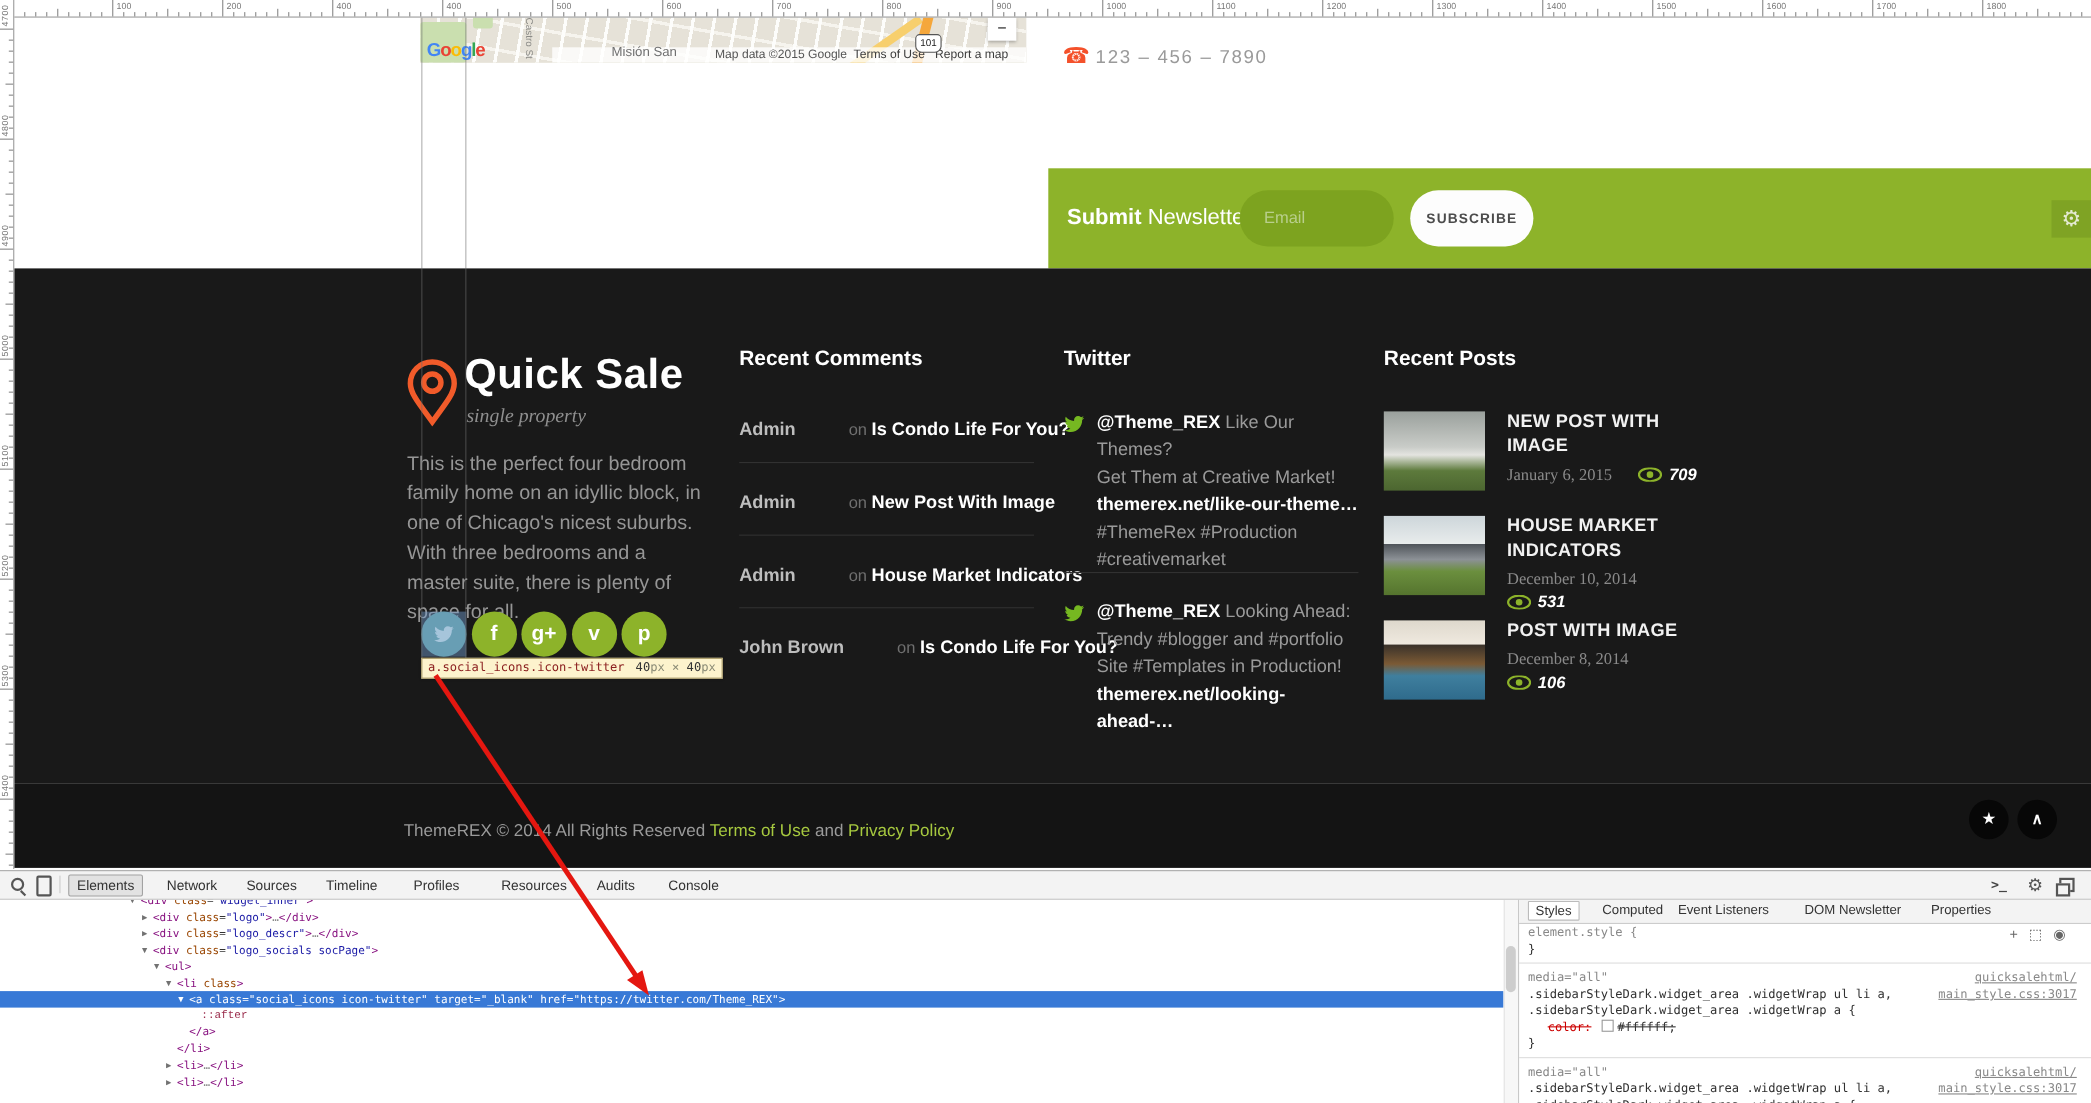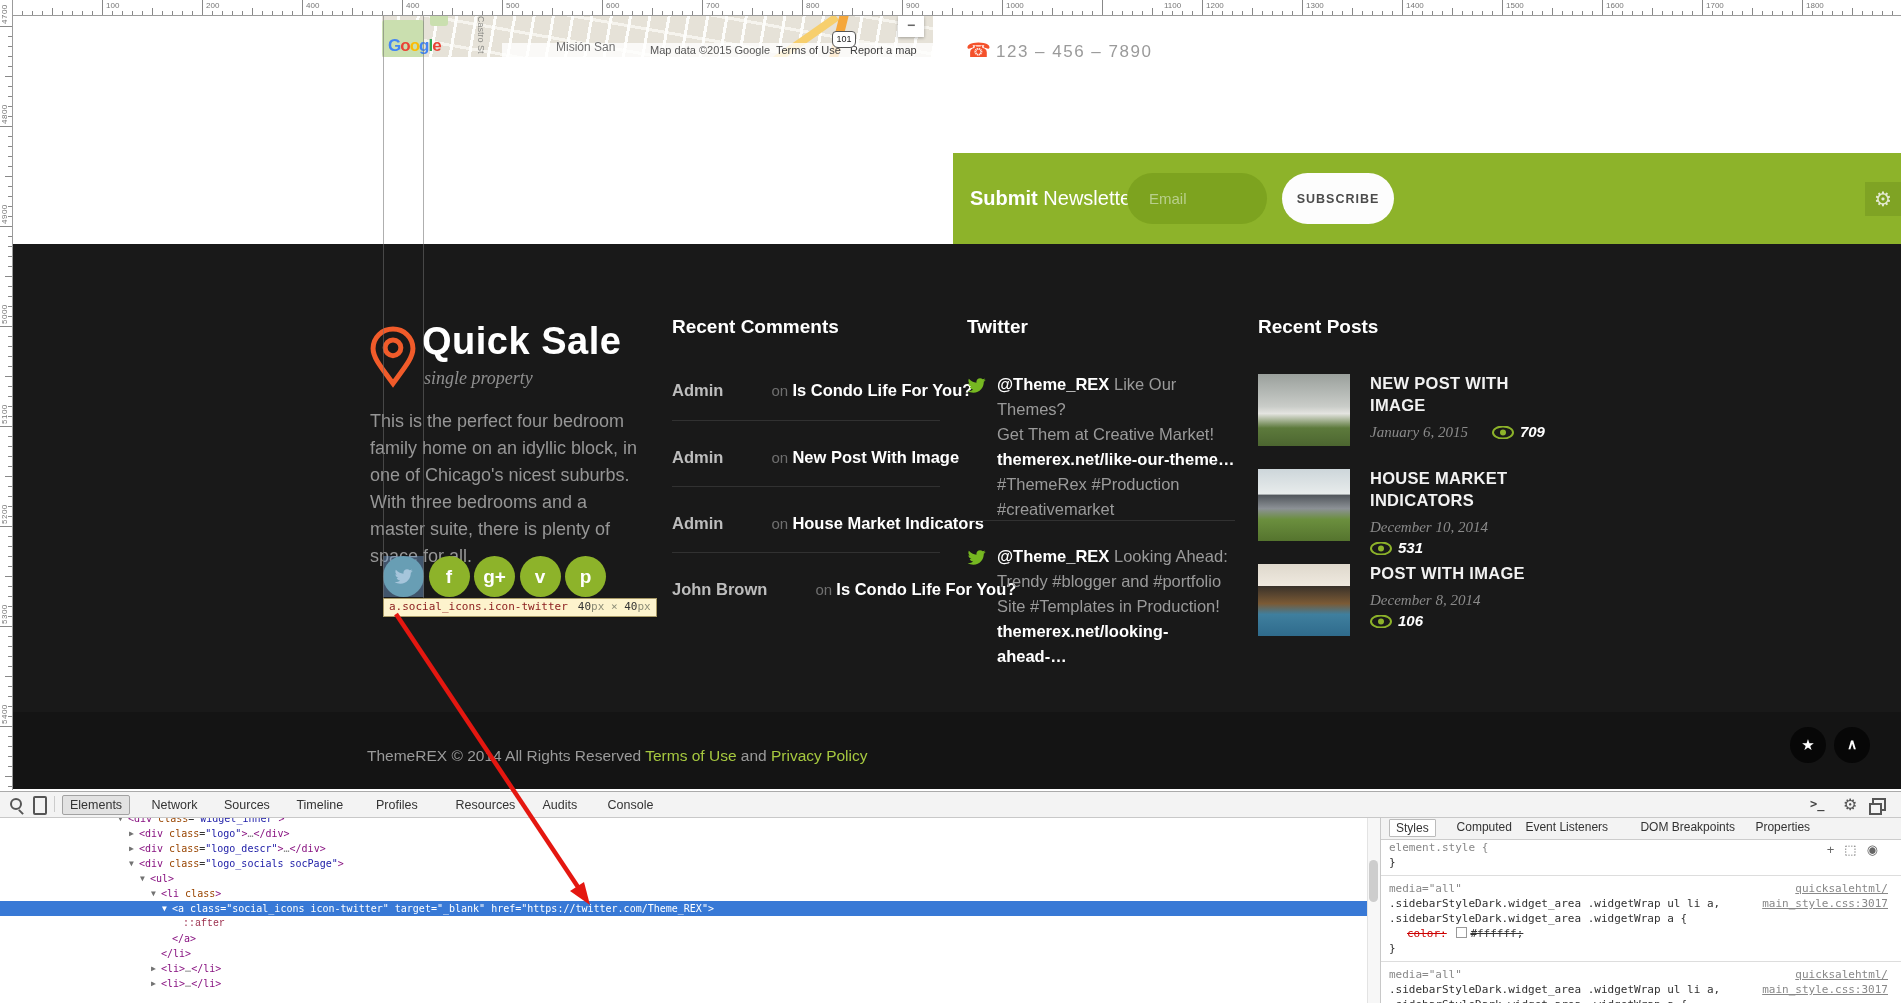--- a/index.html
+++ b/index.html
@@ -100,21 +100,21 @@
   .tweet .tx{margin-left:30px;font-size:16.5px;line-height:25px;color:#9a9a9a;}
   .tweet .handle{color:#fff;font-weight:700;}
   .tweet .tlink{color:#fff;font-weight:700;}
   #tw-div{left:967px;top:520px;width:268px;height:1px;background:#313131;z-index:6;}
 
   
   .post{position:absolute;left:1258px;width:310px;z-index:6;}
   .post .thumb{position:absolute;left:0;top:2px;width:92px;height:72px;}
   .post .pbody{margin-left:112px;}
   .post .ptitle{font-size:16.5px;line-height:22px;font-weight:700;color:#f2f2f2;letter-spacing:.3px;}
-  .post .pdate{font-size:15px;font-style:italic;color:#8a8a8a;font-family:"Liberation Serif",serif;}
+  .post .pdate{font-size:15px;color:#8a8a8a;font-family:"Liberation Serif",serif;}
   .post .pviews{font-size:15px;font-style:italic;font-weight:700;color:#fff;white-space:nowrap;}
   .post .eye{vertical-align:-2px;margin-right:6px;}
   .meta-row{margin-top:7px;}
   .th1{background:linear-gradient(180deg,#9aa09c 0%,#c9ccc8 45%,#e4e4e0 55%,#5d7a3c 75%,#4c6630 100%);}
   .th2{background:linear-gradient(180deg,#cdd6da 0%,#e8ecec 35%,#50555b 36%,#8c9196 55%,#6b8f3e 70%,#55742e 100%);}
   .th3{background:linear-gradient(180deg,#ded8cc 0%,#efe9df 30%,#3a322a 31%,#7b5a35 55%,#3f7f9e 70%,#2f6b8c 100%);}
 
   
   #copyright{left:367px;top:747px;font-size:15.5px;color:#9a9a9a;z-index:6;}
   #copyright a{color:#a6c83f;text-decoration:none;}
@@ -507,21 +507,21 @@
       <div class="hlabel" style="left: 106px;">100</div>
       <div class="hlabel" style="left: 206px;">200</div>
       <div class="hlabel" style="left: 306px;">400</div>
       <div class="hlabel" style="left: 406px;">400</div>
       <div class="hlabel" style="left: 506px;">500</div>
       <div class="hlabel" style="left: 606px;">600</div>
       <div class="hlabel" style="left: 706px;">700</div>
       <div class="hlabel" style="left: 806px;">800</div>
       <div class="hlabel" style="left: 906px;">900</div>
       <div class="hlabel" style="left: 1006px;">1000</div>
-      <div class="hlabel" style="left: 1164px;">1100</div>
+      <div class="hlabel" style="left: 1106px;">1100</div>
       <div class="hlabel" style="left: 1206px;">1200</div>
       <div class="hlabel" style="left: 1306px;">1300</div>
       <div class="hlabel" style="left: 1406px;">1400</div>
       <div class="hlabel" style="left: 1506px;">1500</div>
       <div class="hlabel" style="left: 1606px;">1600</div>
       <div class="hlabel" style="left: 1706px;">1700</div>
       <div class="hlabel" style="left: 1806px;">1800</div>
     </div>
   <div id="vruler" class="abs">
       <div class="vtick" style="top: 26px; left: 0px; width: 12px;"></div>
@@ -647,21 +647,21 @@
       <div class="trow" style="padding-left: 151px;"><span class="arr">▶</span><span class="t-tag">&lt;li&gt;</span><span class="t-dots">…</span><span class="t-tag">&lt;/li&gt;</span></div>
     </div>
   <div id="tree-scroll" class="abs"></div>
   <div id="tree-thumb" class="abs"></div>
 
   <div id="dt-side" class="abs">
     <div id="side-tabs">
         <div class="stab active" style="left: 8px; top: 2px;">Styles</div>
         <div class="stab" style="left: 75.6px;">Computed</div>
         <div class="stab" style="left: 144.4px;">Event Listeners</div>
-        <div class="stab" style="left: 259.4px;">DOM Breakpoints</div>
+        <div class="stab" style="left: 259.4px;">DOM Newsletter</div>
         <div class="stab" style="left: 374.4px;">Properties</div>
       </div>
     <div id="style-icons">+⬚◉</div>
     <div id="side-body">
         <div class="srow"><span class="grey">element.style {</span></div>
         <div class="srow">}</div>
         <div class="sdiv"></div>
         <div class="srow"><span class="grey">media="all"</span><a class="slink" href="#">quicksalehtml/</a></div>
         <div class="srow"><span>.sidebarStyleDark.widget_area .widgetWrap ul li a,</span><a class="slink" href="#">main_style.css:3017</a></div>
         <div class="srow">.sidebarStyleDark.widget_area .widgetWrap a {</div>

